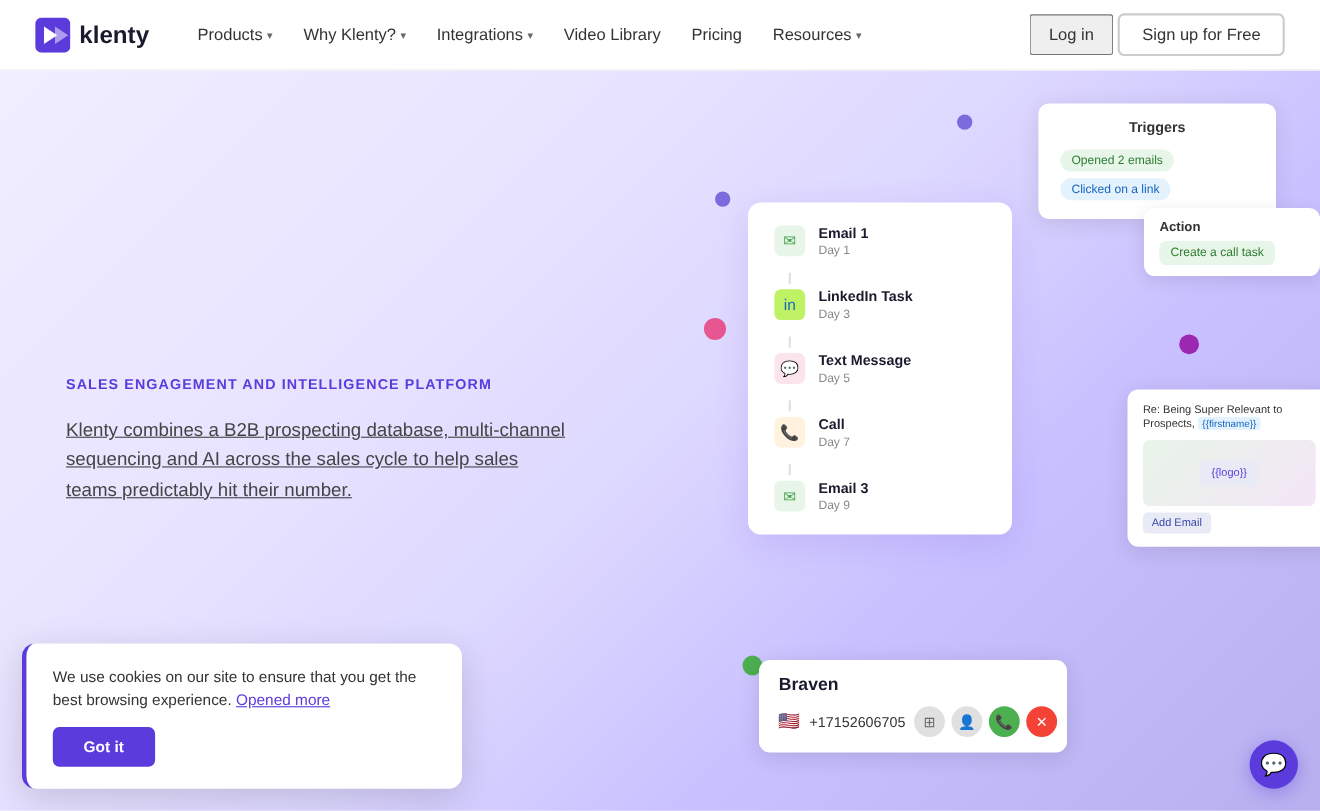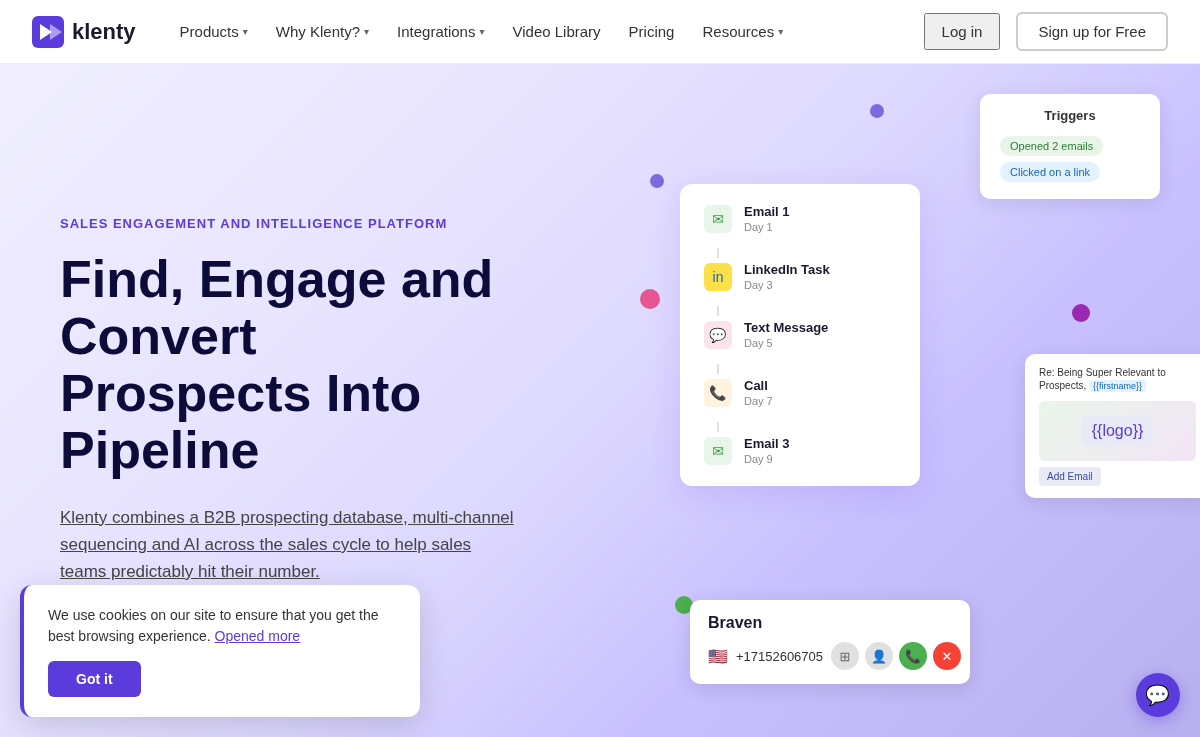--- a/index.html
+++ b/index.html
@@ -9,21 +9,21 @@
     .navbar {
       display: flex; align-items: center; padding: 0 32px; height: 64px;
       border-bottom: 1px solid #eee; background: #fff; position: relative; z-index: 10;
     }
     .logo-area { display: flex; align-items: center; gap: 8px; margin-right: 32px; }
     .logo-icon { width: 32px; height: 32px; }
     .logo-text { font-size: 22px; font-weight: 700; color: #1a1a2e; }
     .nav-links { display: flex; align-items: flex-end; gap: 4px; flex: 1; }
     .nav-item { display: flex; align-items: center; gap: 4px; padding: 8px 12px; font-size: 15px; color: #333; cursor: pointer; white-space: nowrap; }
     .nav-chevron { font-size: 10px; color: #666; }
-    .nav-actions { display: flex; align-items: center; gap: 16px; }
+    .nav-actions { display: flex; align-items: center; gap: 4px; }
     .btn-login { font-size: 15px; color: #333; padding: 8px 16px; cursor: pointer; }
     .btn-demo { background: #5b3bdc; color: #fff; border: none; padding: 10px 20px; border-radius: 6px; font-size: 15px; font-weight: 600; cursor: pointer; }
     .btn-signup { background: #fff; color: #333; border: 2px solid #ccc; padding: 9px 20px; border-radius: 6px; font-size: 15px; font-weight: 500; cursor: pointer; }
 
     
     .hero {
       position: relative; height: 673px; overflow: hidden;
       background: linear-gradient(135deg, #f0eeff 0%, #e8e4ff 30%, #ddd8ff 50%, #c8c0ff 70%, #b8b0ee 100%);
       display: flex; align-items: center;
     }
@@ -40,33 +40,33 @@
     
     .seq-card {
       position: absolute; top: 110px; left: 40px;
       background: #fff; border-radius: 12px; padding: 20px 24px;
       box-shadow: 0 8px 32px rgba(80,40,200,0.12); width: 240px;
     }
     .seq-item { display: flex; align-items: center; gap: 12px; margin-bottom: 14px; }
     .seq-item:last-child { margin-bottom: 0; }
     .seq-icon { width: 28px; height: 28px; border-radius: 6px; display: flex; align-items: center; justify-content: center; font-size: 14px; flex-shrink: 0; }
     .seq-icon.email { background: #e8f5e9; color: #43a047; }
-    .seq-icon.linkedin { background: #fde047; color: #1565c0; }
+    .seq-icon.linkedin { background: #bef264; color: #1565c0; }
     .seq-icon.sms { background: #fce4ec; color: #e91e63; }
     .seq-icon.call { background: #fff3e0; color: #fb8c00; }
     .seq-text { font-size: 13px; }
     .seq-text strong { display: block; font-weight: 600; color: #1a1a2e; }
     .seq-text span { color: #888; font-size: 11px; }
     .seq-line { width: 2px; background: #e0e0e0; height: 10px; margin: 0 13px 4px; }
 
     
     .triggers-card {
       position: absolute; top: 20px; right: 60px;
       background: #fff; border-radius: 10px; padding: 14px 18px;
-      box-shadow: 0 4px 20px rgba(0,0,0,0.1); width: 180px;
+      box-shadow: 0 4px 20px rgba(0,0,0,0.1); width: 216px;
     }
     .triggers-title { font-size: 13px; font-weight: 600; color: #333; margin-bottom: 10px; text-align: center; }
     .trigger-badge { display: inline-block; padding: 4px 10px; border-radius: 20px; font-size: 11px; font-weight: 500; margin: 3px 2px; }
     .trigger-badge.green { background: #e8f5e9; color: #2e7d32; }
     .trigger-badge.blue { background: #e3f2fd; color: #1565c0; }
 
     
     .action-card {
       position: absolute; top: 115px; right: 20px;
       background: #fff; border-radius: 10px; padding: 10px 14px;
@@ -170,40 +170,43 @@
   <div class="nav-actions">
     <button class="btn-login">Log in</button>
     <button class="btn-signup">Sign up for Free</button>
   </div>
 </nav>
 
 <section class="hero">
 
   <div class="hero-left">
     <p class="hero-tag">Sales Engagement and Intelligence Platform</p>
-    <h1 class="hero-title">Find, Engage and Convert Prospects Into Pipeline</h1>
     <p class="hero-desc">Klenty combines a B2B prospecting database, multi-channel sequencing and AI across the sales cycle to help sales teams predictably hit their number.</p>
   </div>
 
   <div class="hero-right">
 
     <div class="dot dot-blue" style="width:14px;height:14px;top:100px;left:10px;"></div>
     <div class="dot dot-pink" style="width:20px;height:20px;top:215px;left:0px;"></div>
     <div class="dot dot-blue" style="width:14px;height:14px;top:30px;left:230px;"></div>
     <div class="dot dot-purple" style="width:18px;height:18px;top:230px;right:130px;"></div>
     <div class="dot dot-green" style="width:18px;height:18px;bottom:120px;left:35px;"></div>
 
     <div class="triggers-card">
       <div class="triggers-title">Triggers</div>
       <div>
         <span class="trigger-badge green">Opened 2 emails</span>
         <span class="trigger-badge blue">Clicked on a link</span>
       </div>
     </div>
 
+    <div class="action-card">
+      <div class="action-title">Action</div>
+      <span class="action-btn">Create a call task</span>
+    </div>
 
     <div class="seq-card">
       <div class="seq-item">
         <div class="seq-icon email">✉</div>
         <div class="seq-text">
           <strong>Email 1</strong><span>Day 1</span>
         </div>
       </div>
       <div class="seq-line"></div>
       <div class="seq-item">
@@ -233,21 +236,21 @@
           <strong>Email 3</strong><span>Day 9</span>
         </div>
       </div>
     </div>
 
     <div class="email-card">
       <div class="email-subject">
         Re: Being Super Relevant to Prospects, <span class="email-highlight">{{firstname}}</span>
       </div>
       <div class="email-thumb">
-        <div style="background:#e8eaf6;border-radius:4px;padding:6px 10px;font-size:16px;color:#5b3bdc;">{{logo}}</div>
+        <div style="background:#e8eaf6;border-radius:4px;padding:6px 10px;font-size:10px;color:#5b3bdc;">{{logo}}</div>
       </div>
       <div class="email-add-btn">Add Email</div>
     </div>
 
     <div class="call-card">
       <div class="call-name">Braven</div>
       <div class="call-row">
         <span class="flag">🇺🇸</span>
         <span class="phone-num">+17152606705</span>
         <div class="call-icons">

